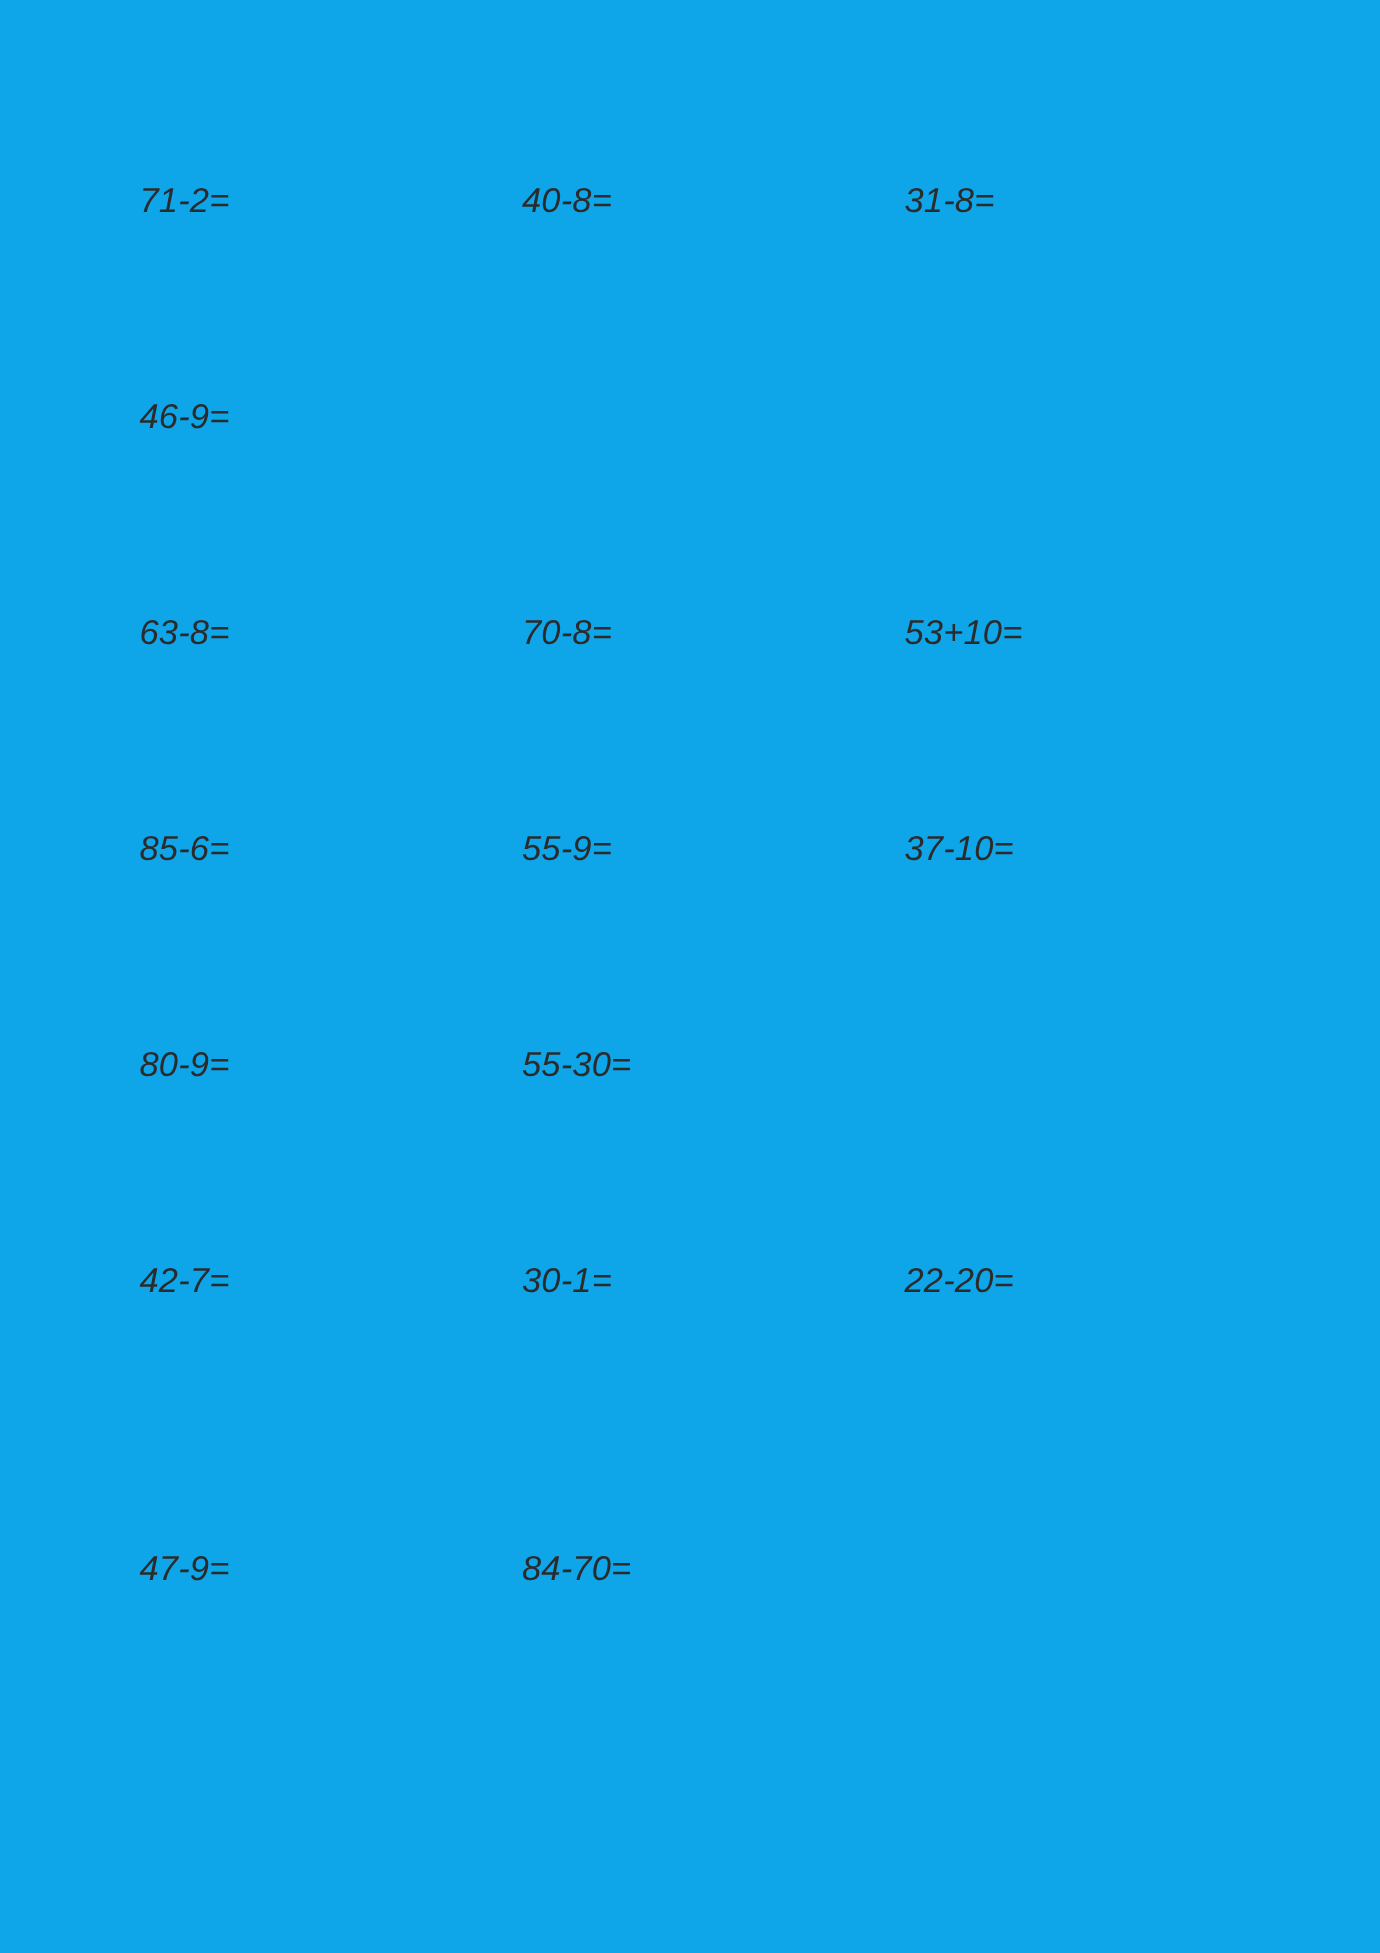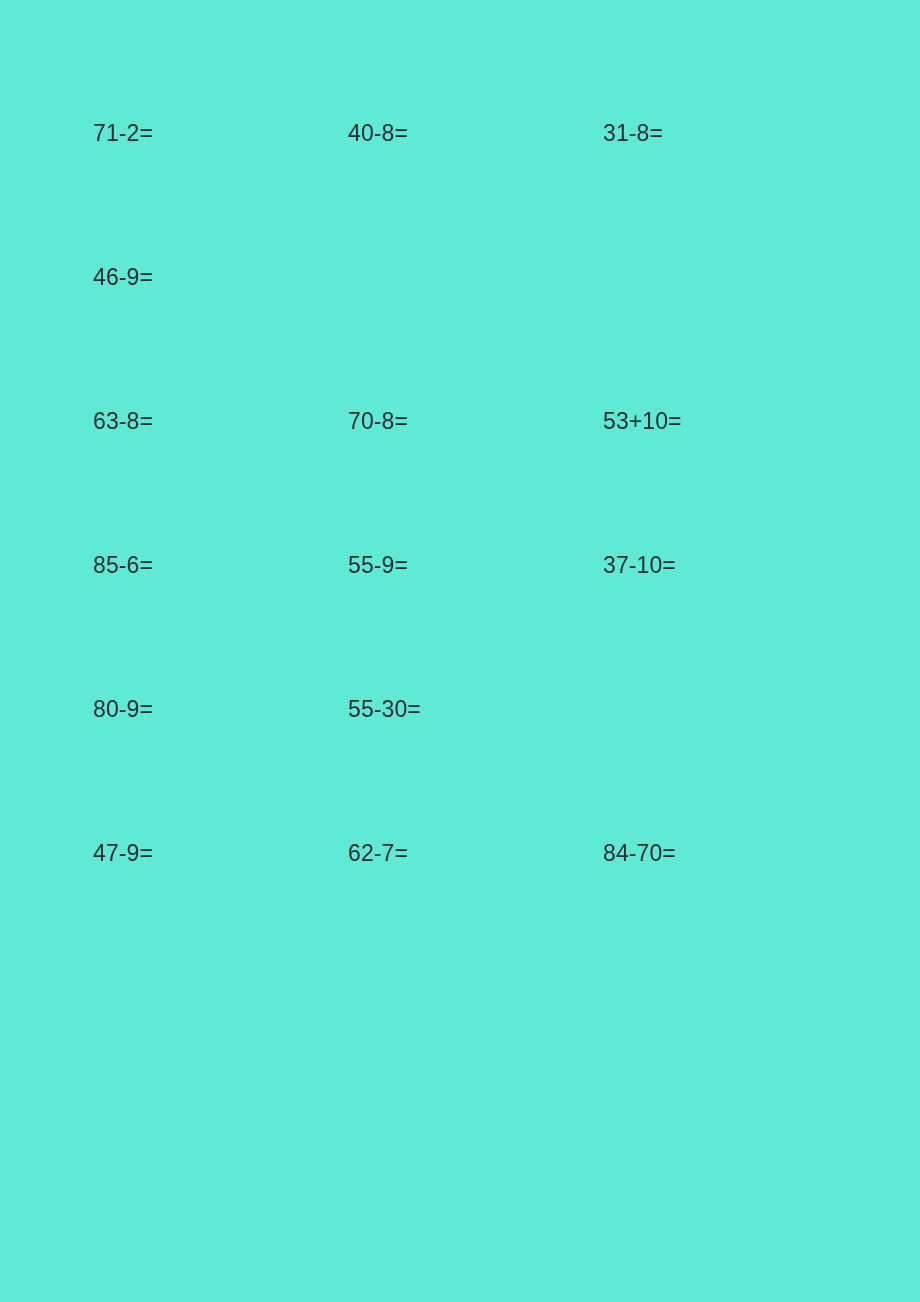--- a/index.html
+++ b/index.html
@@ -12,22 +12,23 @@
     width: 920px;
     height: 1302px;
     font-family: "Liberation Sans", "DejaVu Sans", sans-serif;
     background: #ffffff;
     overflow: hidden;
   }
   .page {
     position: relative;
     width: 920px;
     height: 1302px;
-    background: #5eead4;
+    background: #0ea5e9;
     box-sizing: border-box;
+    font-style: italic;
   }
   .worksheet-grid {
     position: absolute;
     left: 93px;
     top: 118px;
     width: 734px;
   }
   .problem-row {
     display: flex;
     flex-direction: row;
@@ -77,21 +78,25 @@
       <div class="problem-cell">85-6=</div>
       <div class="problem-cell">55-9=</div>
       <div class="problem-cell">37-10=</div>
     </div>
 
     <div class="problem-row">
       <div class="problem-cell">80-9=</div>
       <div class="problem-cell">55-30=</div>
     </div>
 
+    <div class="problem-row row-gap-large">
+      <div class="problem-cell">42-7=</div>
+      <div class="problem-cell">30-1=</div>
+      <div class="problem-cell">22-20=</div>
+    </div>
 
     <div class="problem-row">
       <div class="problem-cell">47-9=</div>
-      <div class="problem-cell">62-7=</div>
       <div class="problem-cell">84-70=</div>
     </div>
 
   </div>
 </div>
 
 </body></html>

